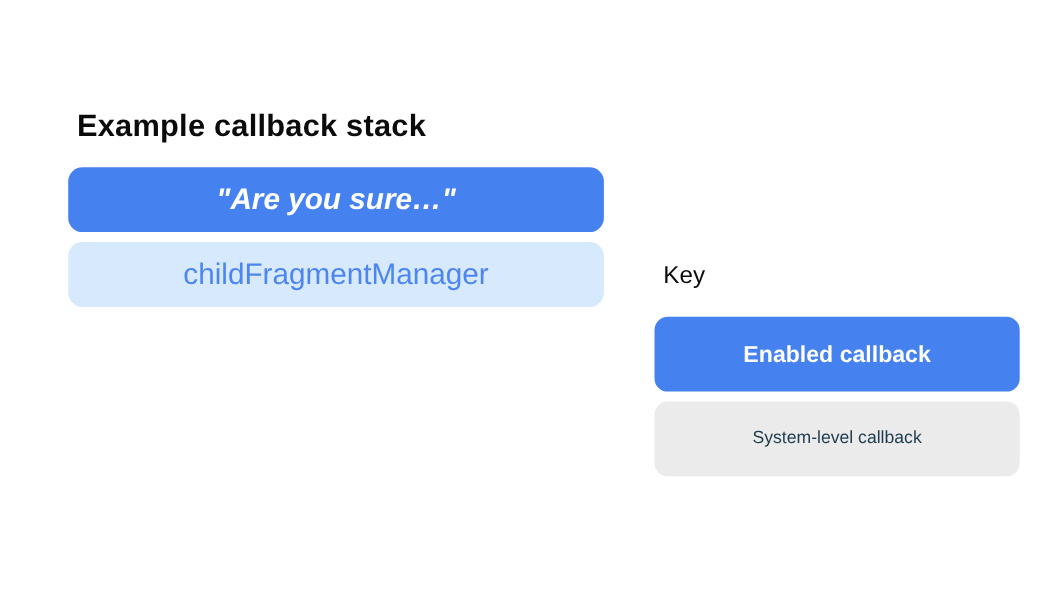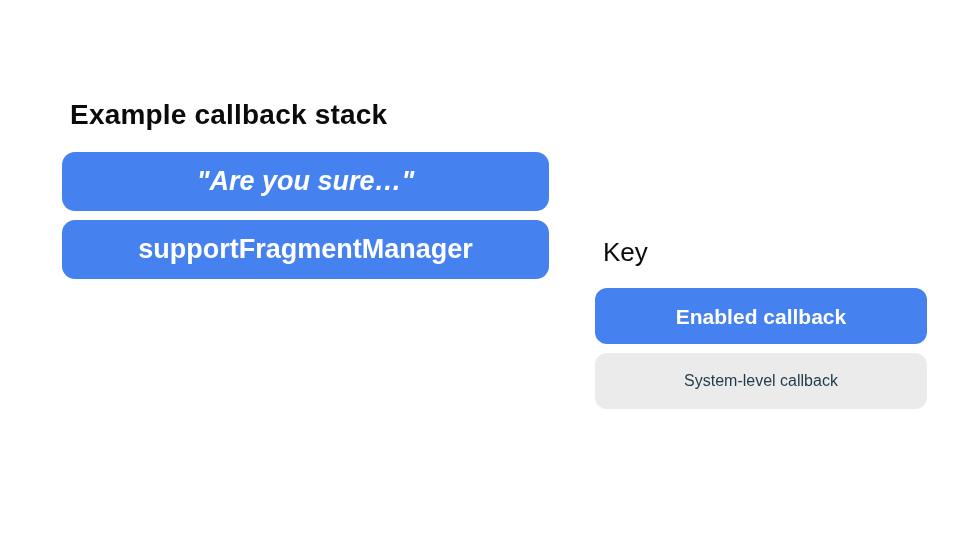--- a/index.html
+++ b/index.html
@@ -61,32 +61,32 @@
     font-size: 28px;
   }
   .box .italic-part {
     font-style: italic;
   }
   .key-title {
     position: absolute;
     left: 603px;
     top: 237px;
     margin: 0;
-    font-size: 26px;
+    font-size: 22px;
     font-weight: 500;
     color: #0b0b0b;
   }
   .key {
     position: absolute;
     left: 595px;
     top: 288px;
     width: 332px;
   }
   .key .box {
-    height: 56px;
+    height: 68px;
     border-radius: 12px;
     font-size: 21px;
   }
   .key .box.system {
     font-size: 16px;
   }
 </style>
 </head>
 <body>
 
@@ -94,24 +94,24 @@
 
   <h1 class="stack-title">Example callback stack</h1>
 
   <div class="stack">
 
     <div class="box enabled">
       <span class="italic-part">"Are you sure…"</span>
     </div>
 
 
+    <div class="box disabled">
+      <span>childFragmentManager</span>
+    </div>
 
-    <div class="box enabled">
-      <span>supportFragmentManager</span>
-    </div>
 
 
   </div>
 
   <div class="key-title">Key</div>
 
   <div class="key">
 
     <div class="box enabled">
       <span>Enabled callback</span>

